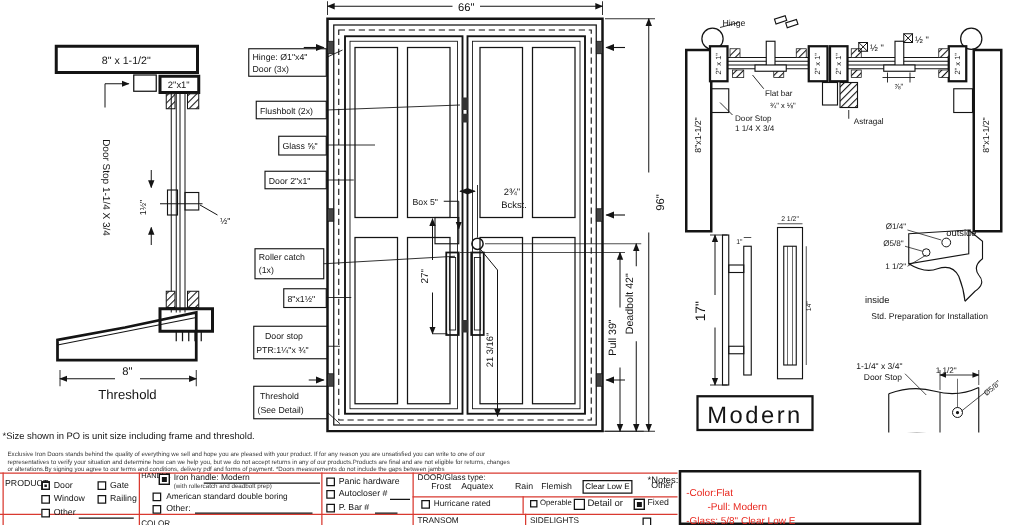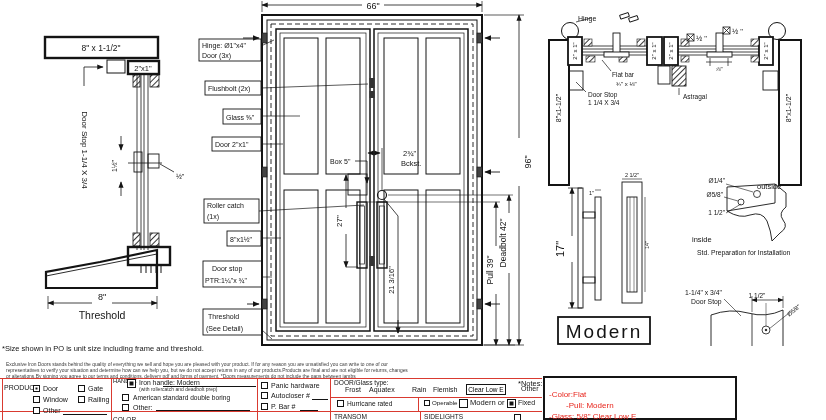--- a/index.html
+++ b/index.html
@@ -390,21 +390,21 @@
 <div class="t" style="left:369px;top:385.5px;font-size:7px">Aquatex</div>
 <div class="t" style="left:412px;top:385.5px;font-size:7px">Rain</div>
 <div class="t" style="left:433px;top:385.5px;font-size:7px">Flemish</div>
 <div class="selbox" style="left:466px;top:384px;width:38px;height:9px;font-size:6.5px;line-height:9px">Clear Low E</div>
 <div class="t" style="left:521px;top:385px;font-size:7px">Other</div>
 <span class="cb" style="left:337px;top:400px"></span>
 <div class="t" style="left:347px;top:399.5px;font-size:6.6px">Hurricane rated</div>
 <span class="cb" style="left:424px;top:400px;width:6px;height:6px"></span>
 <div class="t" style="left:432px;top:399.5px;font-size:6.2px">Operable</div>
 <span class="cb big" style="left:459px;top:399px"></span>
-<div class="t" style="left:470px;top:398.5px;font-size:7.6px">Modern or</div>
+<div class="t" style="left:470px;top:398.5px;font-size:7.6px">Detail or</div>
 <span class="cb f big" style="left:507px;top:399px"></span>
 <div class="t" style="left:518px;top:399px;font-size:7px">Fixed</div>
 
 <div class="t" style="left:113px;top:416px;font-size:6.5px">COLOR</div>
 <div class="t" style="left:334px;top:413px;font-size:6.6px">TRANSOM</div>
 <div class="t" style="left:424px;top:413px;font-size:6.6px">SIDELIGHTS</div>
 <span class="cb" style="left:514px;top:414px"></span>
 
 <div class="notesbox"></div>
 <div class="t" style="left:518px;top:380px;font-size:7.5px">*Notes:</div>

